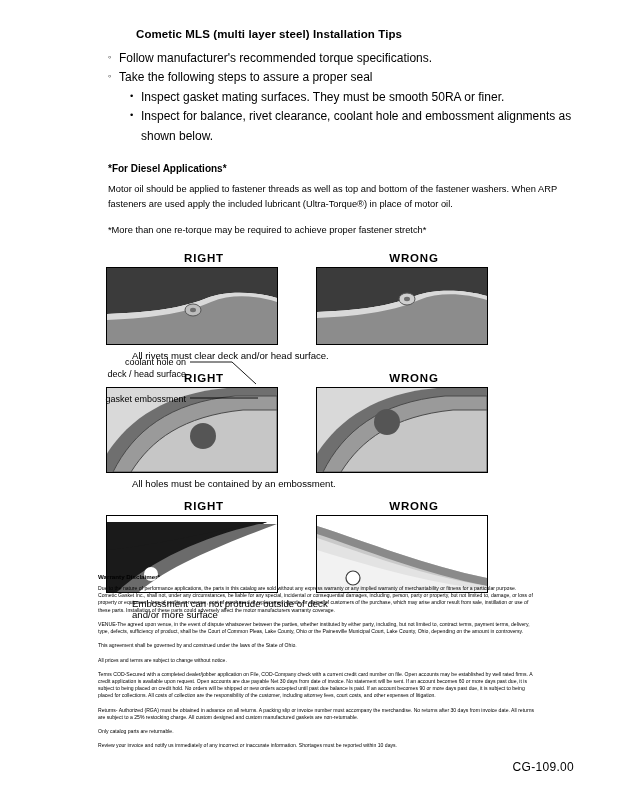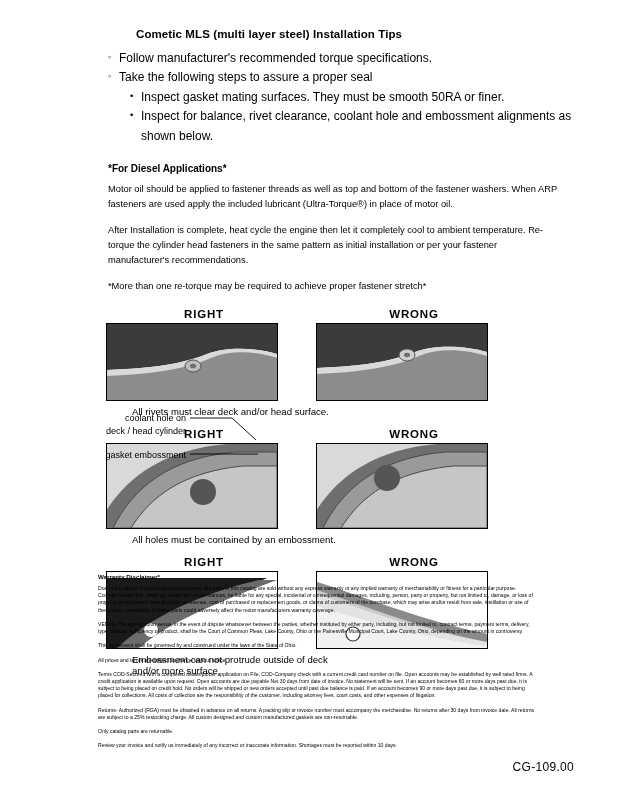--- a/index.html
+++ b/index.html
@@ -161,21 +161,20 @@
       <ul class="sub">
         <li>Inspect gasket mating surfaces.  They must be smooth 50RA or finer.</li>
         <li>Inspect for balance, rivet clearance, coolant hole and embossment alignments as shown below.</li>
       </ul>
     </li>
   </ul>
 
   <h2 class="subtitle">*For Diesel Applications*</h2>
 
   <p class="para">Motor oil should be applied to fastener threads as well as top and bottom of the fastener washers. When ARP fasteners are used apply the included lubricant (Ultra-Torque®) in place of motor oil.</p>
-  <p class="para">After Installation is complete, heat cycle the engine then let it completely cool to ambient temperature. Re-torque the cylinder head fasteners in the same pattern as initial installation or per your fastener manufacturer's recommendations.</p>
   <p class="para">*More than one re-torque may be required to achieve proper fastener stretch*</p>
 
   <div class="figures">
 
     <div class="figrow">
       <div class="figcol">
         <div class="figlabel">RIGHT</div>
         <div class="figbox">
           <svg width="170" height="76" viewBox="0 0 170 76">
             <rect x="0" y="0" width="170" height="76" fill="#ffffff"></rect>
@@ -271,21 +270,21 @@
     </div>
     <div class="caption-row">
       <div class="caption-inner">
         <div class="figcaption">Embossment can not protrude outside of deck</div>
         <div class="figcaption" style="margin-top:0;">and/or more surface</div>
       </div>
     </div>
 
     <div class="callouts" style="left:-10px; top:104px; width:152px;">
       <div>coolant hole on</div>
-      <div>deck / head cylinder</div>
+      <div>deck / head surface</div>
     </div>
     <div class="callouts" style="left:-10px; top:141px; width:152px;">
       <div>gasket embossment</div>
     </div>
     <svg style="position:absolute; left:0px; top:96px;" width="260" height="90" viewBox="0 0 260 90">
       <path d="M146,14 L188,14 L212,36" stroke="#000" stroke-width="0.9" fill="none"></path>
       <path d="M146,50 L196,50 L214,50" stroke="#000" stroke-width="0.9" fill="none"></path>
     </svg>
 
   </div>

